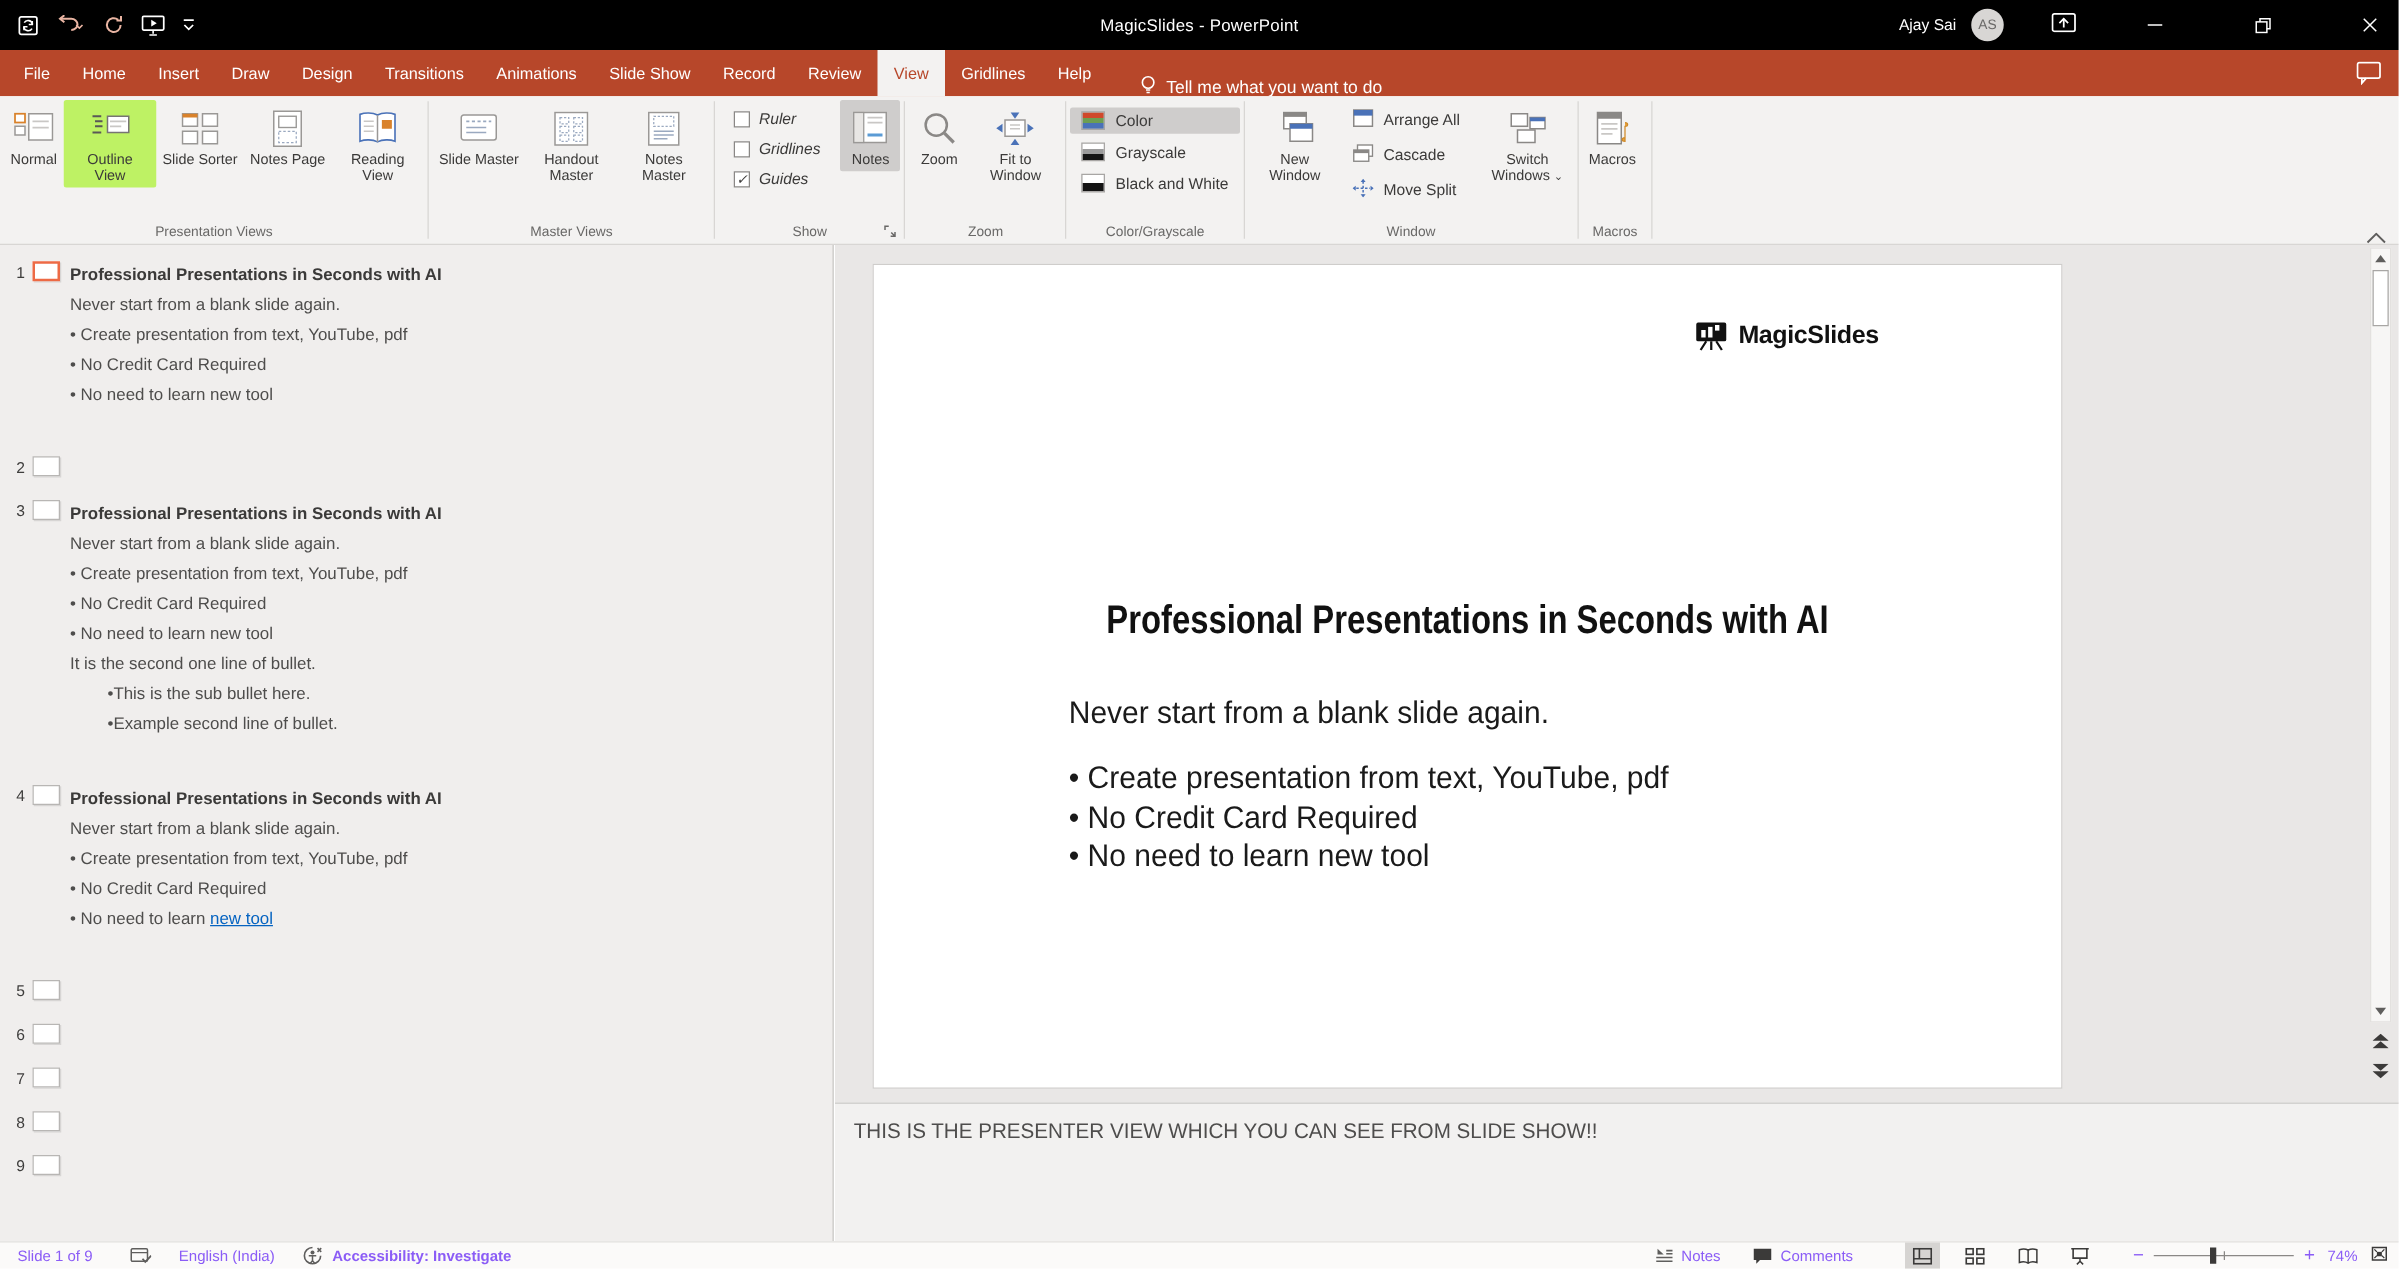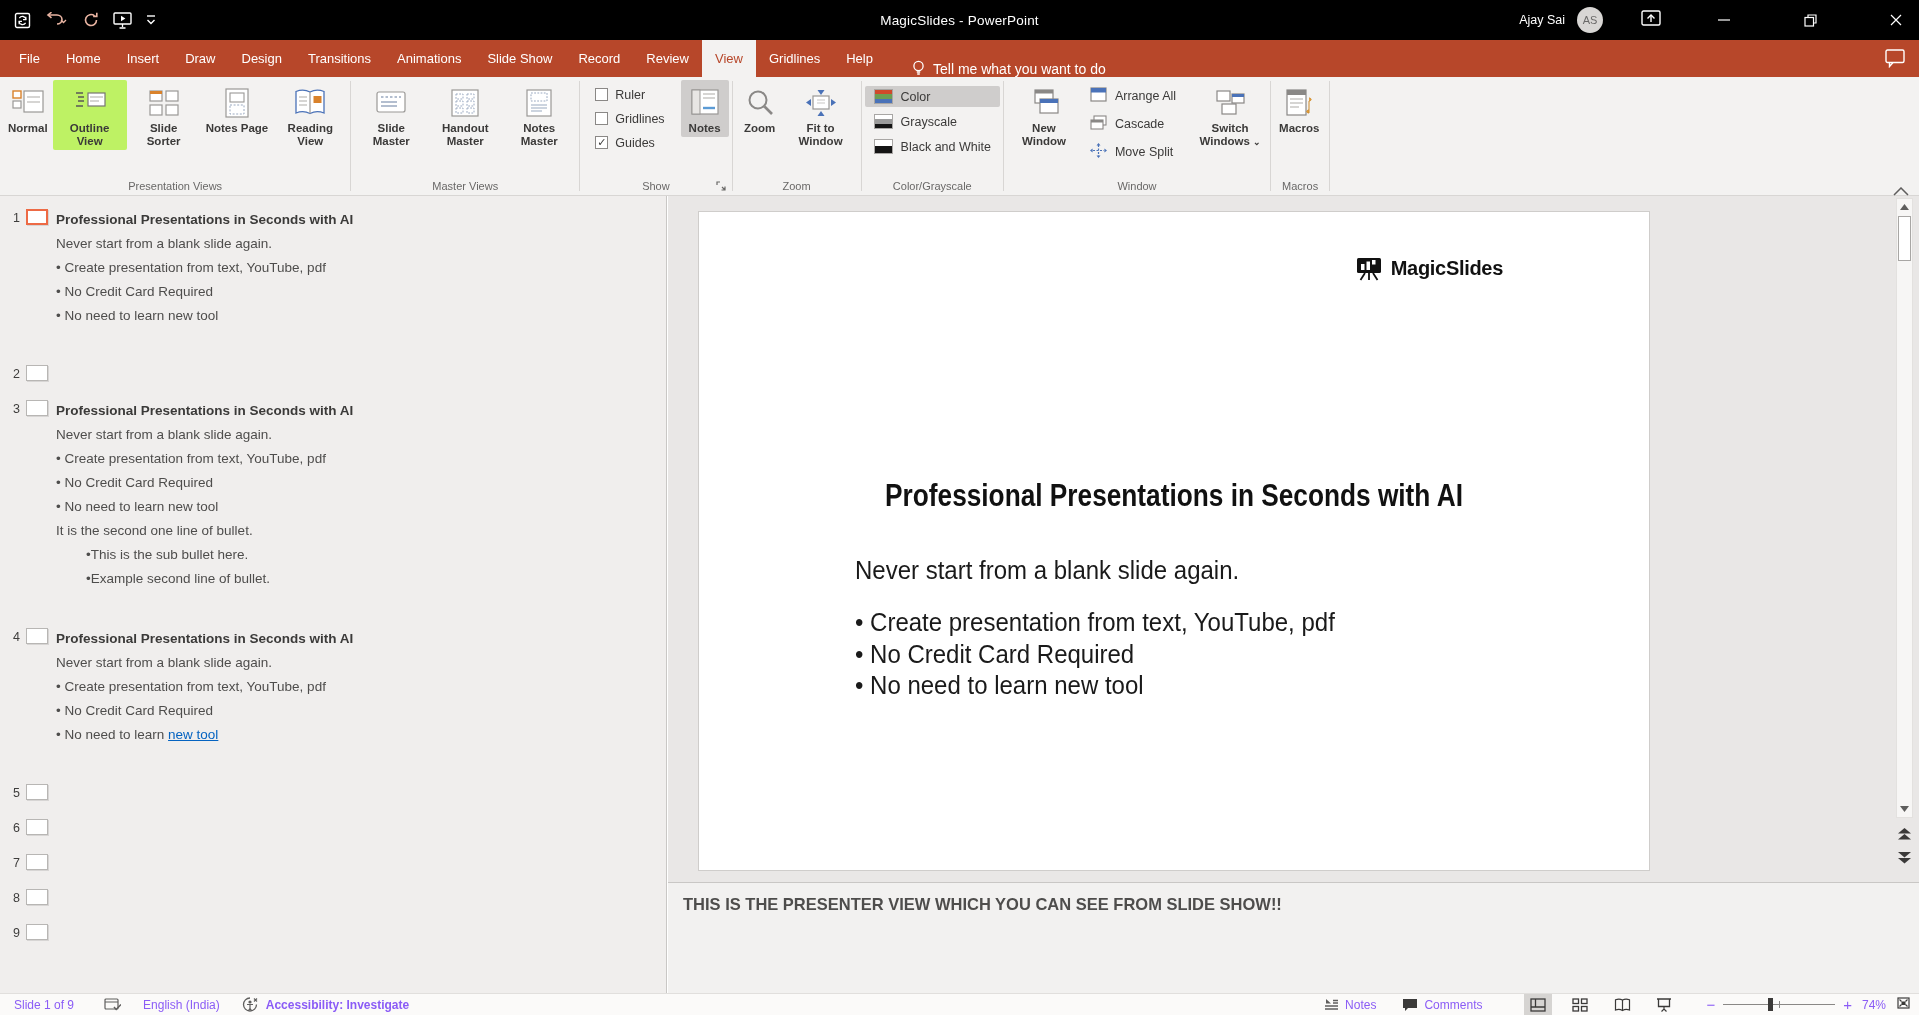--- a/index.html
+++ b/index.html
@@ -32,27 +32,27 @@
   .tab.active { background:#f3f2f1; color:#b7472a; }
   .tellme { display:flex; align-items:flex-end; gap:8px; color:#fff; font-size:14px; margin-left:26px; }
   .tab-right { margin-left:auto; display:flex; align-items:center; padding-right:14px; }
 
   
   .ribbon { position:absolute; left:0; top:77px; width:100%; height:119px; background:#f3f2f1; border-bottom:1px solid #d8d6d4; display:flex; }
   .rgroup { display:flex; flex-direction:column; padding:3px 3px 0 3px; }
   .rgc { flex:1; display:flex; align-items:flex-start; }
   .rlabel { height:18px; font-size:11px; color:#696867; display:flex; align-items:center; justify-content:center; position:relative; padding:0 8px; }
   .rdiv { width:1px; background:#d8d6d4; margin:4px 0; }
-  .bb { min-width:48px; max-width:74px; padding:4px 5px 2px 5px; display:flex; flex-direction:column; align-items:center; border-radius:2px; color:#3b3a39;font-weight:bold; }
+  .bb { min-width:48px; max-width:74px; padding:4px 5px 2px 5px; display:flex; flex-direction:column; align-items:center; border-radius:2px; color:#3b3a39; }
   .bb .ic { height:38px; display:flex; align-items:center; justify-content:center; }
   .bb .lbl { font-size:11.5px; line-height:13px; text-align:center; }
   .bb.sel-dark { background:#bef264; }
   .bb.sel { background:#cfcdcc; }
   .chkcol { display:flex; flex-direction:column; justify-content:center; gap:10px; padding:8px 10px 0 12px; }
-  .chk { display:flex; align-items:flex-start; gap:7px; font-size:12.5px; color:#3b3a39; }
+  .chk { display:flex; align-items:center; gap:7px; font-size:12.5px; color:#3b3a39;font-style:italic; }
   .chkbox { width:13px; height:13px; background:#fff; border:1px solid #8a8886; display:flex; align-items:center; justify-content:center; font-size:11px; color:#3b3a39; }
   .stackcol { display:flex; flex-direction:column; justify-content:flex-start; gap:4px; padding-top:6px; }
   .sb { display:flex; align-items:center; gap:8px; padding:3px 9px; font-size:12.5px; color:#3b3a39; border-radius:2px; }
   .sb.sel { background:#cfcdcc; }
   .swatch { width:19px; height:15px; border:1px solid #a8a6a4; }
   .sw-color { background:linear-gradient(#d0492b 0 33%, #6d9e52 33% 66%, #4a72b8 66% 100%); }
   .sw-gray  { background:linear-gradient(#ffffff 0 33%, #9b9b9b 33% 66%, #141414 66% 100%); }
   .sw-bw    { background:linear-gradient(#ffffff 0 50%, #141414 50% 100%); }
   .chev { font-size:9px; color:#3b3a39; }
   .launcher { position:absolute; right:3px; bottom:2px; }
@@ -79,21 +79,21 @@
   .slide-title { position:absolute; left:0; right:0; top:265px; text-align:center; font-size:32px; font-weight:700; color:#111; transform:scaleX(.82); letter-spacing:0; }
   .slide-body { position:absolute; left:156px; top:344px; transform:scaleX(.96); transform-origin:left top; color:#1a1a1a; }
   .sb-intro { font-size:25px; margin-bottom:22px; }
   .sb-bullet { font-size:25px; line-height:31.5px; }
 
   .vscroll { position:absolute; right:6px; top:2px; width:17px; height:620px; background:#f7f6f5; border:1px solid #e3e1df; }
   .vs-btn { position:absolute; left:0; width:15px; height:16px; display:flex; align-items:center; justify-content:center; }
   .vs-thumb { position:absolute; left:1px; top:17px; width:13px; height:45px; background:#fff; border:1px solid #a8a6a4; }
   .slide-nav { position:absolute; right:6px; top:630px; width:17px; display:flex; flex-direction:column; align-items:center; gap:6px; }
 
-  .notes-pane { position:absolute; left:668px; right:0; top:686px; height:111px; background:#f2f1f0; border-top:1px solid #c9c7c5;font-weight:bold; }
+  .notes-pane { position:absolute; left:668px; right:0; top:686px; height:111px; background:#f2f1f0; border-top:1px solid #c9c7c5; }
   .notes-text { position:absolute; left:15px; top:12px; font-size:17px; color:#4e4d4c; transform:scaleX(.97); transform-origin:left top; white-space:nowrap; }
 
   
   .statusbar { position:absolute; left:0; top:993px; width:100%; height:22px; background:#fbfaf9; border-top:1px solid #e1dfdd; display:flex; align-items:center; font-size:12px; color:#8b5cf6; }
   .st-left { display:flex; align-items:center; }
   .st-item { display:flex; align-items:center; gap:6px; }
   .st-right { margin-left:auto; display:flex; align-items:center; }
   .viewbtn { width:28px; height:21px; display:flex; align-items:center; justify-content:center; }
   .viewbtn.sel { background:#d6d4d2; }
   .zoom-slider { position:relative; width:112px; height:21px; margin:0 8px; }

